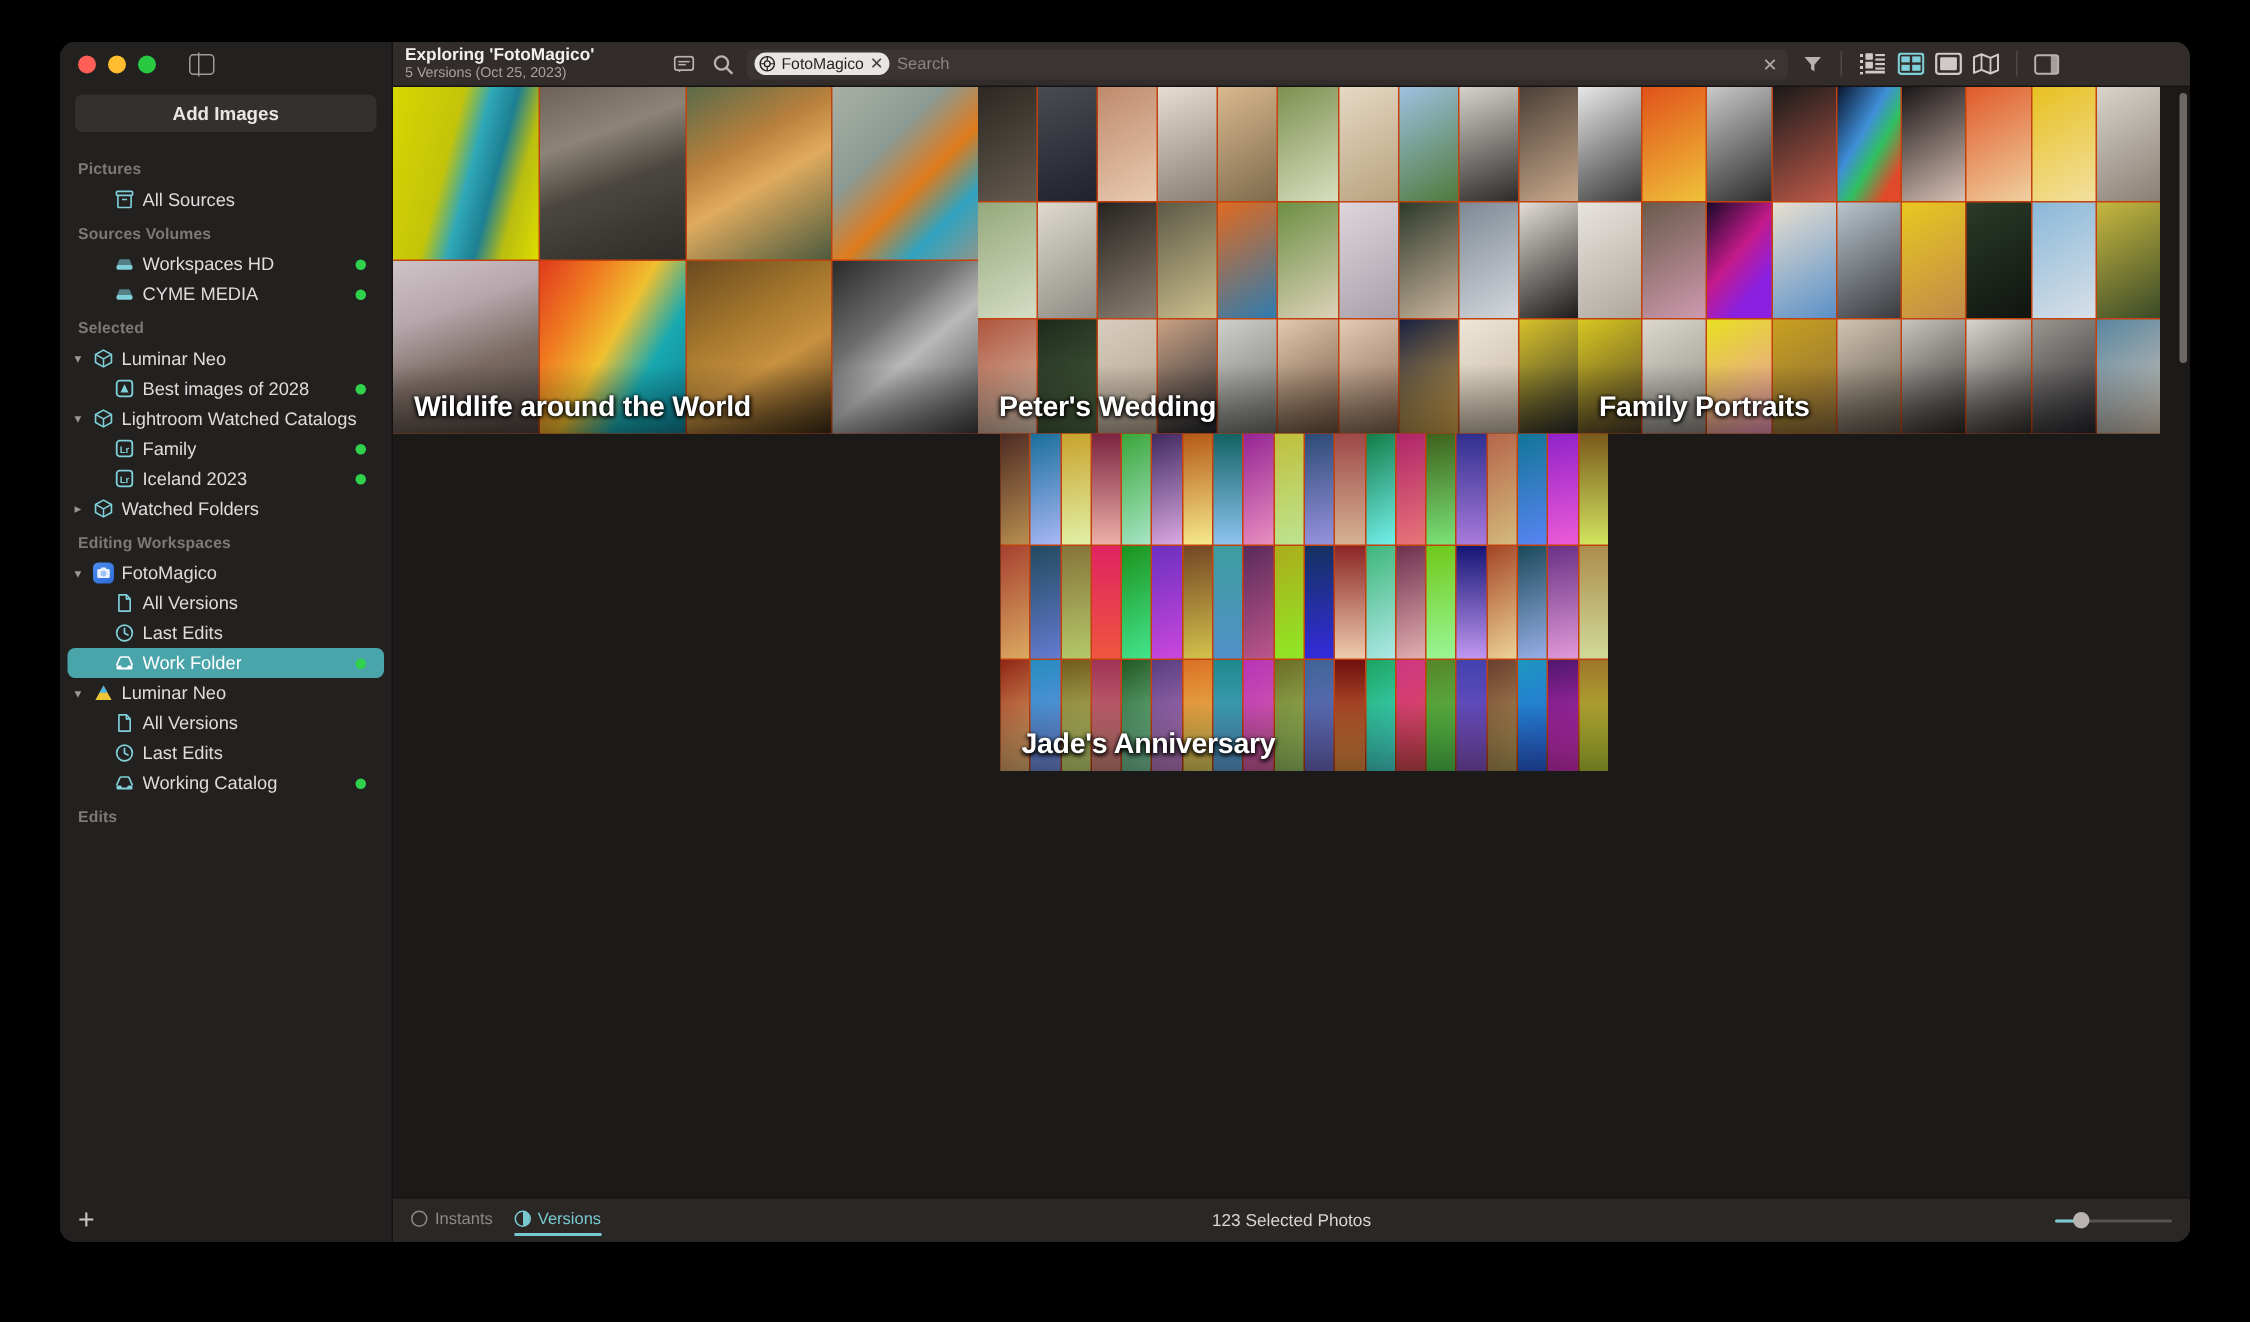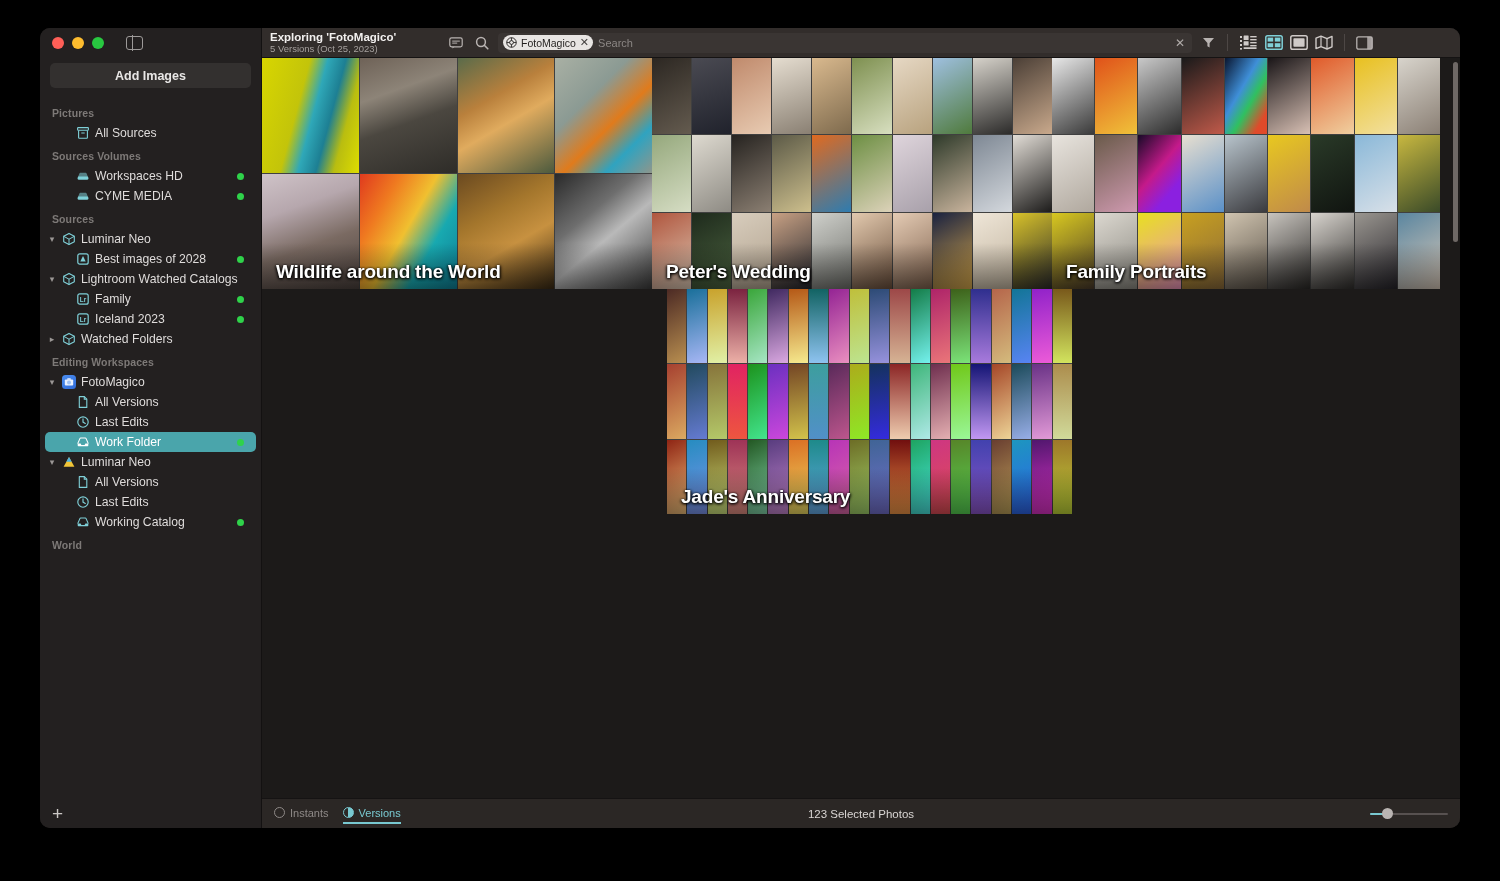--- a/index.html
+++ b/index.html
@@ -255,21 +255,21 @@
     background: #1c1a19;
   }
   .collections {
     position: absolute;
     inset: 0;
     padding: 0;
   }
   .coll {
     position: absolute;
     overflow: hidden;
-    background: #404040;
+    background: #c2410c;
     cursor: pointer;
   }
   .coll .grid {
     position: absolute;
     inset: 0;
     display: grid;
     gap: 1px;
   }
   .coll .grid .cell {
     background-size: cover;
@@ -432,21 +432,21 @@
               <span class="chev empty"></span>
               <span class="ico">
                 <svg width="14" height="14" viewBox="0 0 14 14">
                   <path d="M2 8 L3.4 4.4 Q3.6 3.8 4.3 3.8 L9.7 3.8 Q10.4 3.8 10.6 4.4 L12 8 Z" fill="#7fd0d8" opacity="0.55"></path>
            <rect x="1.6" y="7.6" width="10.8" height="3.2" rx="1.3" fill="#7fd0d8"></rect>
                 </svg>
               </span>
               <span class="lbl">CYME MEDIA</span>
               <span class="badge-dot"></span>
             </div>
-            <div class="section-label">Sources</div>
+            <div class="section-label">Selected</div>
             <div class="row">
               <span class="chev">▾</span>
               <span class="ico">
                 <svg width="14" height="14" viewBox="0 0 14 14">
                   <path d="M7 1.4 L12.3 4.3 L12.3 9.7 L7 12.6 L1.7 9.7 L1.7 4.3 Z" fill="none" stroke="#7fd0d8" stroke-width="1.1" stroke-linejoin="round"></path>
            <path d="M1.7 4.3 L7 7.2 L12.3 4.3 M7 7.2 L7 12.6" fill="none" stroke="#7fd0d8" stroke-width="1"></path>
                 </svg>
               </span>
               <span class="lbl">Luminar Neo</span>
             </div>
@@ -584,21 +584,21 @@
               <span class="chev empty"></span>
               <span class="ico">
                 <svg width="14" height="14" viewBox="0 0 14 14">
                   <path d="M1.7 8.6 L3.9 3.6 Q4.1 3 4.8 3 L9.2 3 Q9.9 3 10.1 3.6 L12.3 8.6" fill="none" stroke="#7fd0d8" stroke-width="1.1" stroke-linejoin="round"></path>
            <path d="M1.7 8.6 L4.6 8.6 L5.4 10 L8.6 10 L9.4 8.6 L12.3 8.6 L12.3 10.6 Q12.3 11.3 11.6 11.3 L2.4 11.3 Q1.7 11.3 1.7 10.6 Z" fill="#7fd0d8"></path>
                 </svg>
               </span>
               <span class="lbl">Working Catalog</span>
               <span class="badge-dot"></span>
             </div>
-            <div class="section-label">World</div>
+            <div class="section-label">Edits</div>
           </div>
       </div>
 
       <div class="sidebar-footer">
         <div class="plus-btn">+</div>
       </div>
     </div>
 
     <div class="main">
 

